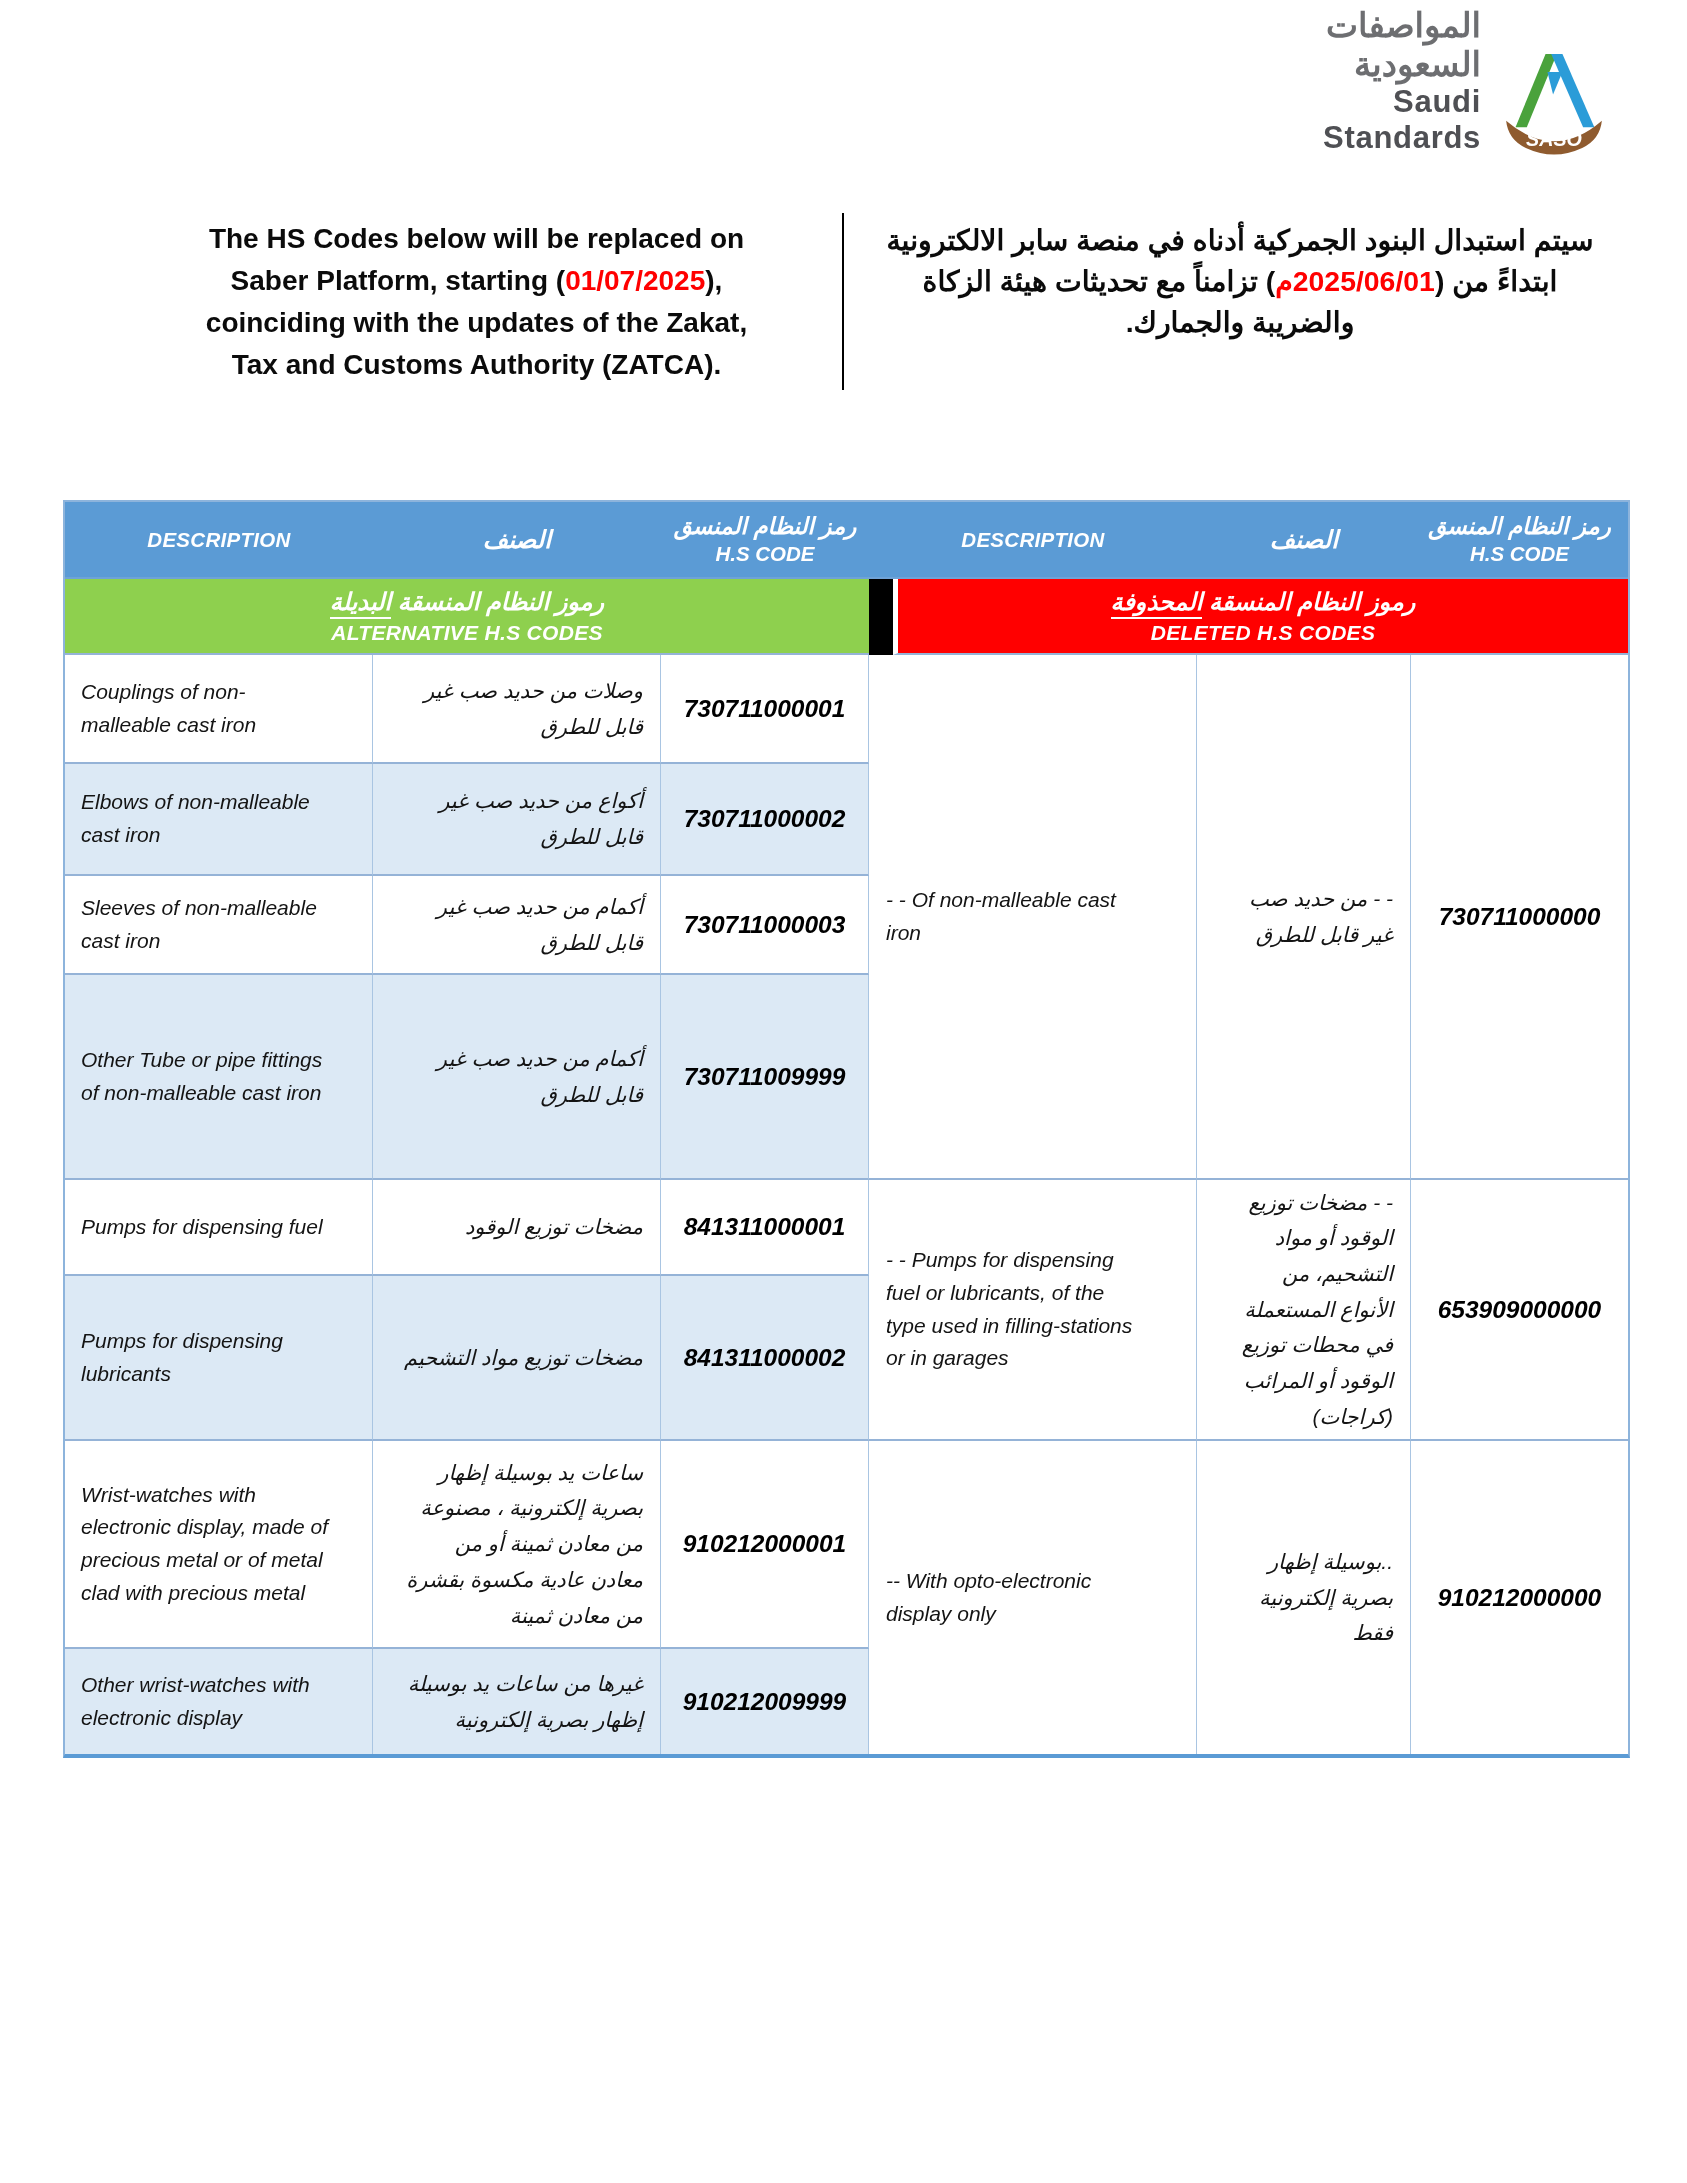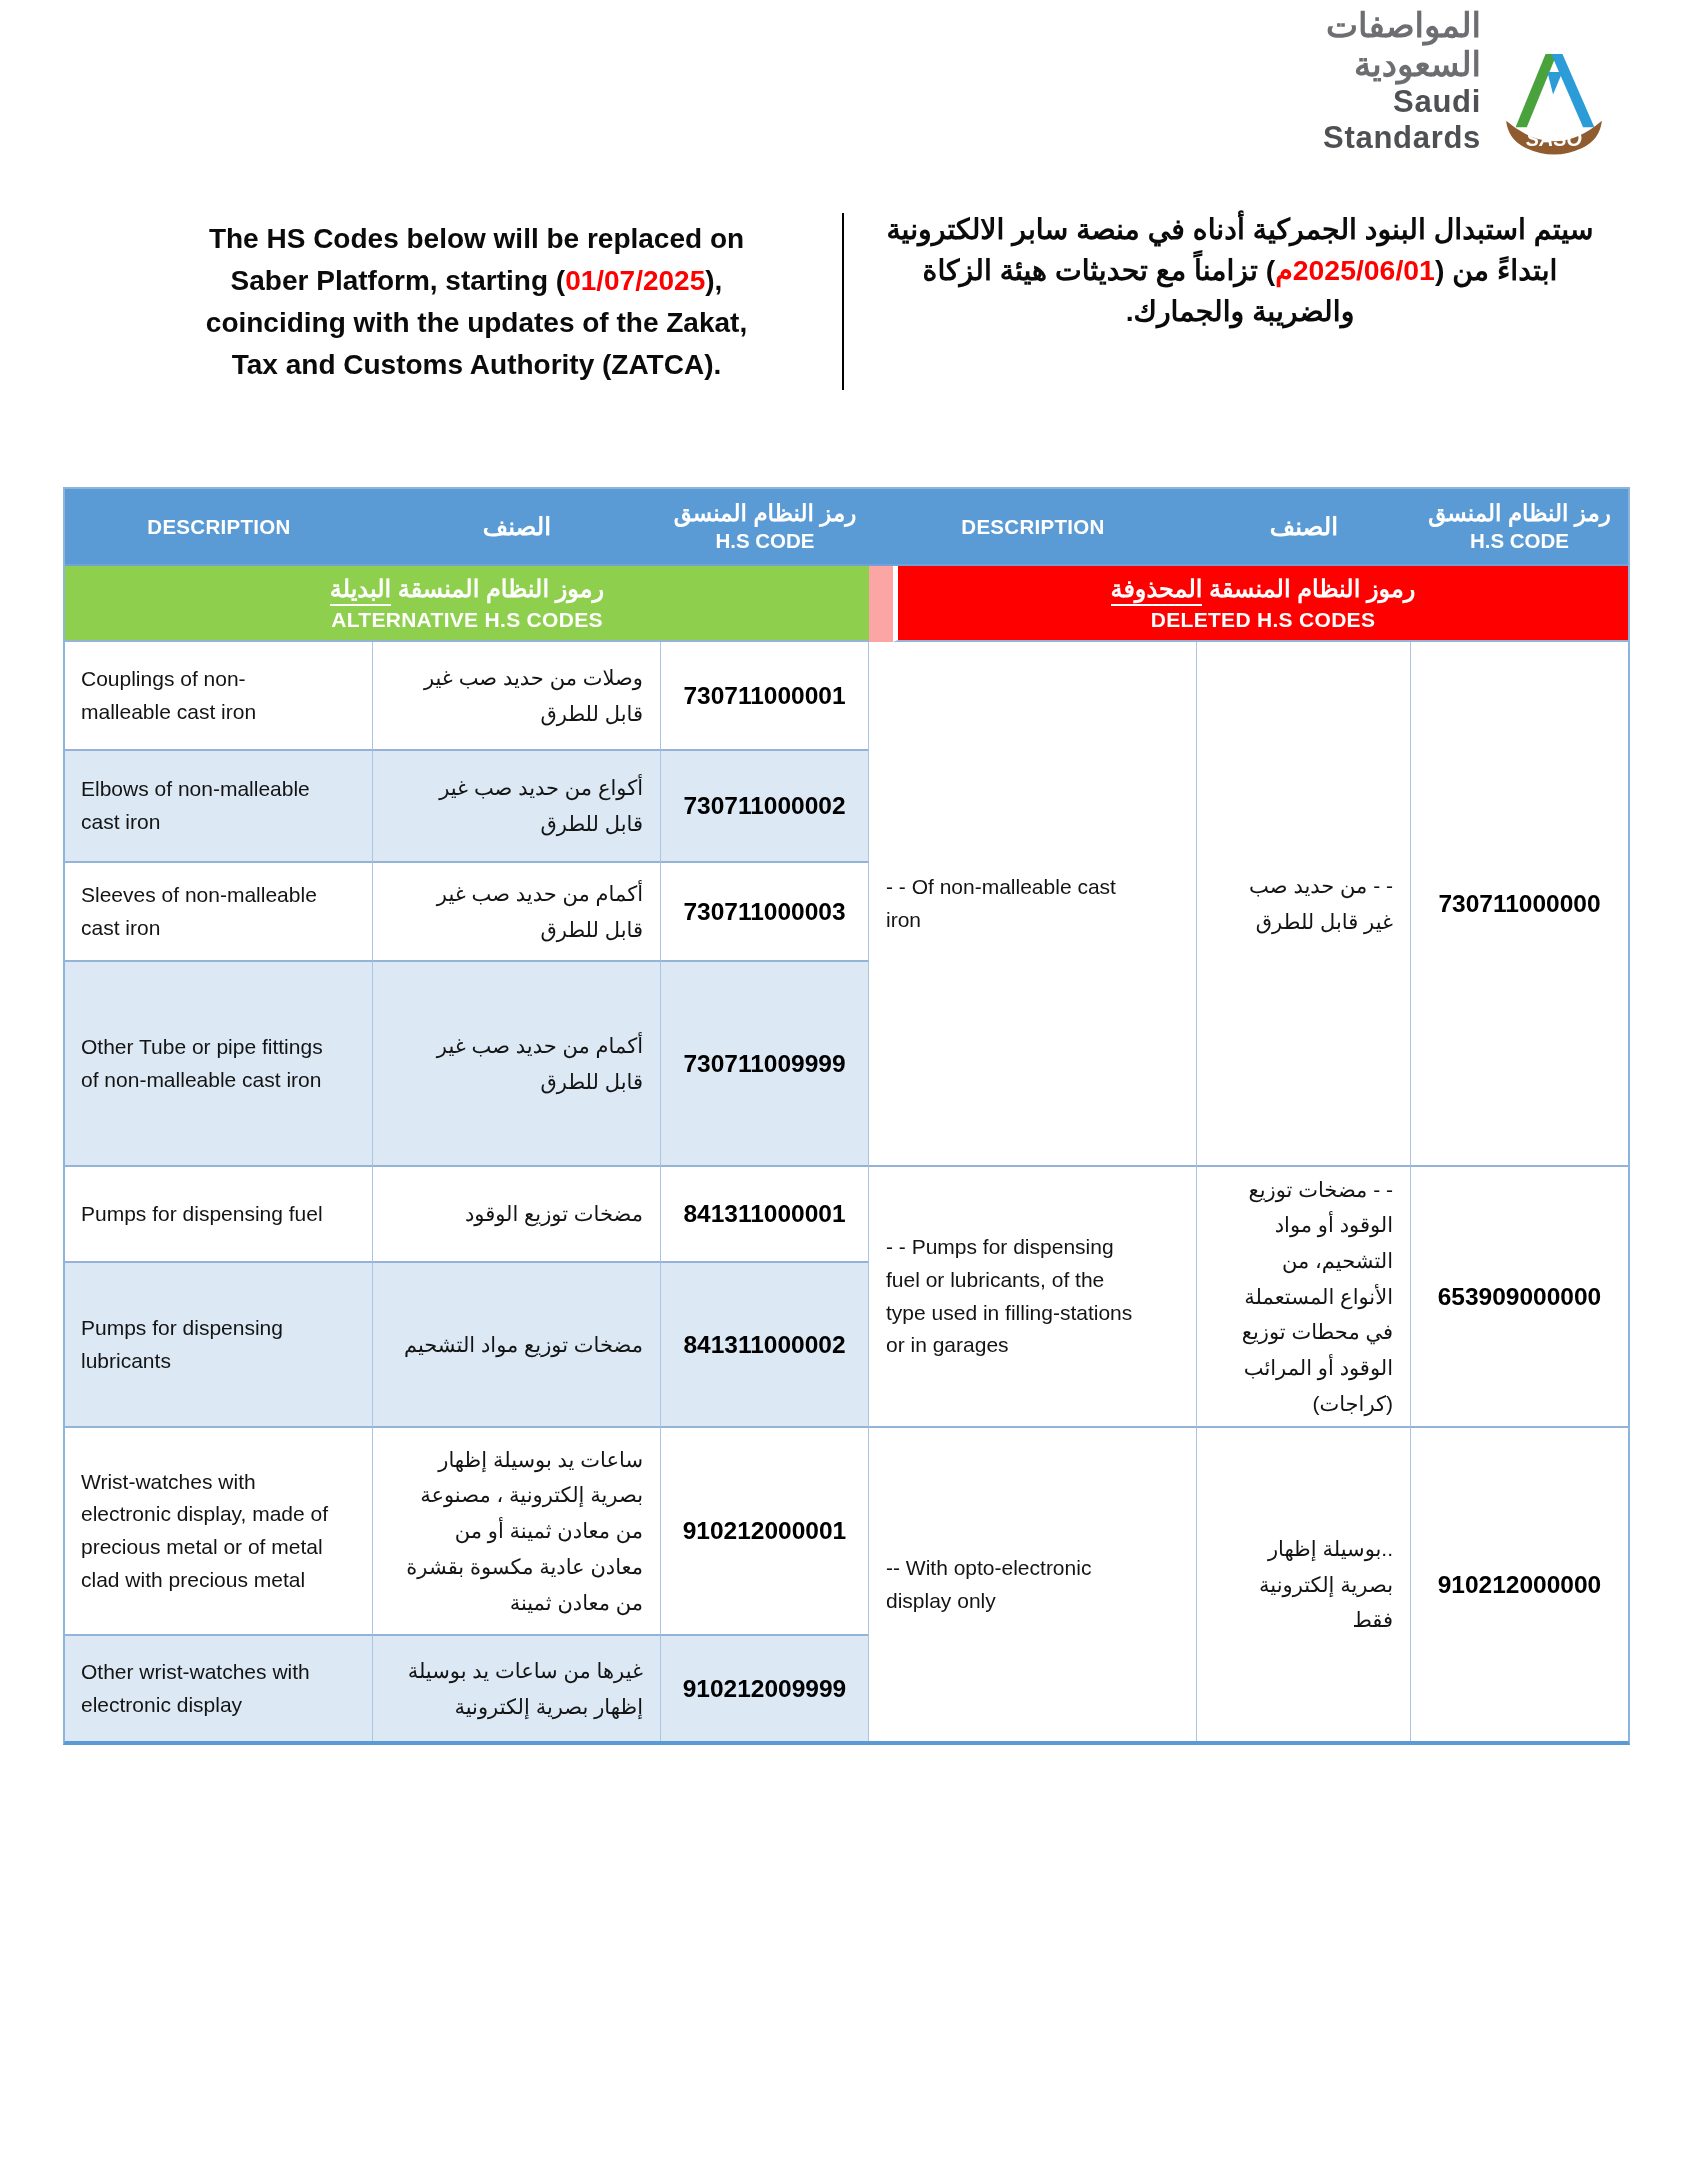--- a/index.html
+++ b/index.html
@@ -10,29 +10,29 @@
   .logo{position:absolute;top:28px;left:1231px;width:384px;height:139px;display:flex;align-items:flex-end;}
   .logo-text{flex:1;text-align:right;padding-bottom:10.6px;}
   .logo-ar{font-size:34px;color:#6d6e71;font-weight:bold;line-height:1.15;}
   .logo-en{font-size:31px;color:#4f5054;font-weight:bold;letter-spacing:0.7px;}
   .emblem{width:122px;height:132px;margin-left:12px;flex:0 0 auto;}
 
   
   .intro-en{position:absolute;left:179px;top:218px;width:595px;text-align:center;
             font-size:28px;font-weight:bold;line-height:1.5;color:#0b0b0b;}
   .intro-divider{position:absolute;left:842px;top:213px;width:2px;height:177px;background:#000;}
-  .intro-ar{position:absolute;left:873px;top:209px;width:734px;direction:rtl;text-align:center;
+  .intro-ar{position:absolute;left:873px;top:220px;width:734px;direction:rtl;text-align:center;
             font-size:28.4px;font-weight:bold;line-height:1.45;color:#0b0b0b;}
   .date-red{color:#ff0000;}
 
   
-  .hs-table{position:absolute;left:63px;top:487px;width:1563px;display:grid;
+  .hs-table{position:absolute;left:63px;top:500px;width:1563px;display:grid;
      grid-template-columns:308px 288px 208px 328px 214px 217px;
      grid-template-rows:77px 76px 109px 112px 99px 205px 96px 165px 208px 105px;
-     border:2px solid #8db4dc;border-bottom:4px solid #5b9bd5;background:#fca5a5;}
+     border:2px solid #8db4dc;border-bottom:4px solid #5b9bd5;background:#000000;font-style:italic;}
   .cell{box-sizing:border-box;display:flex;flex-direction:column;justify-content:center;}
 
   .th{background:#5b9bd5;color:#fff;font-weight:bold;text-align:center;}
   .th-en{font-size:20.5px;letter-spacing:0.3px;}
   .th-ar{font-size:24.5px;}
   .th-hs .l1{font-size:23px;line-height:1.25;}
   .th-hs .l2{font-size:20.5px;line-height:1.25;}
   .th{border-bottom:2.6px solid #6fa3d7;}
 
   .band{color:#fff;font-weight:bold;text-align:center;border-bottom:2.6px solid #95b3d7;}

